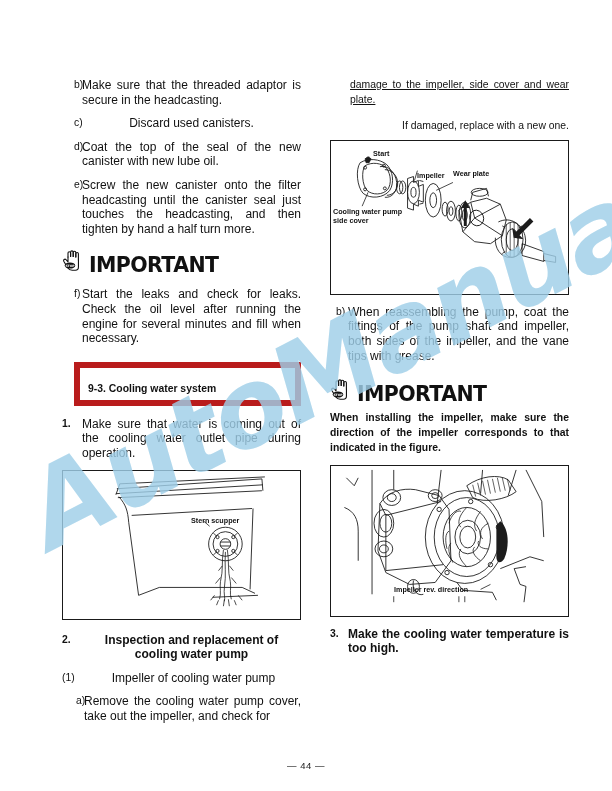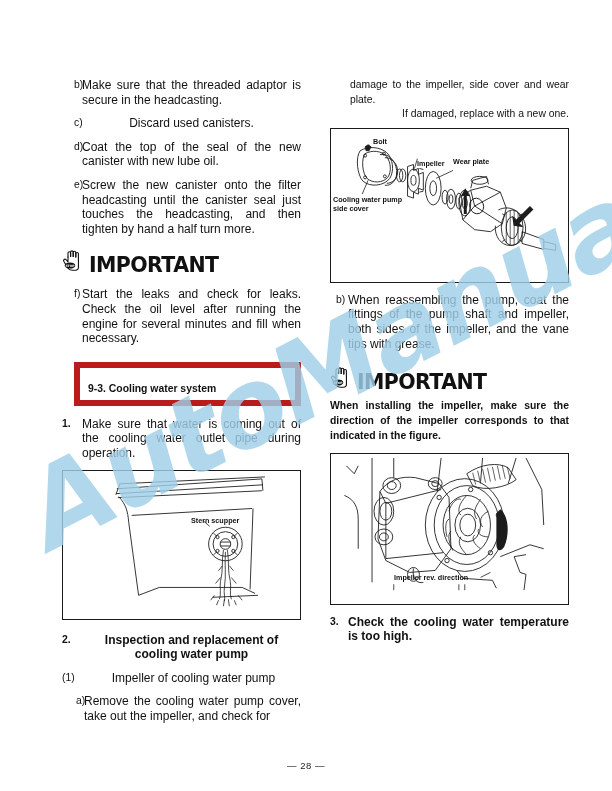--- a/index.html
+++ b/index.html
@@ -275,21 +275,21 @@
 
     <div class="row" style="margin-top:9px;">
       <div class="mark m-alpha2">a)</div>
       <div class="body">Remove the cooling water pump cover, take out the impeller, and check for</div>
     </div>
 
   </div>
 
   <div class="col" id="col-right">
 
-    <p class="para" style="margin-left:20px; margin-bottom:0;">damage to the impeller, side cover and wear plate.</p>
+    <p class="para" style="margin-left:20px; margin-bottom:12px;text-decoration:underline;">damage to the impeller, side cover and wear plate.</p>
     <p class="para nojust" style="margin-left:20px; margin-bottom:6px;">If damaged, replace with a new one.</p>
 
     <div class="figure" style="height:155px; margin-top:4px;">
       <svg viewBox="0 0 237 155" xmlns="http://www.w3.org/2000/svg">
         <g fill="none" stroke="#1c1c1c" stroke-width="0.9" stroke-linejoin="round">
 
           <path d="M28 22 C36 17 48 18 55 24 C61 30 63 42 58 50 C52 58 38 59 31 53 C25 47 23 29 28 22 Z"></path>
           <path d="M33 25 C40 21 50 22 55 28 C59 34 60 43 56 49 C51 55 40 55 35 50 C30 45 29 30 33 25 Z"></path>
           <circle cx="33" cy="27" r="1.5"></circle>
           <circle cx="52" cy="25" r="1.5"></circle>
@@ -344,21 +344,21 @@
           <path d="M30 66 L36 52"></path>
           <path d="M86 30 L83 40"></path>
           <path d="M122 42 L105 50"></path>
         </g>
 
         <g fill="#1c1c1c">
           <path d="M133 48 l0 18 l-3 0 l4.5 8 l4.5 -8 l-3 0 l0 -18 Z" transform="translate(0,-6) scale(1,-1) translate(0,-140)"></path>
           <path d="M208 56 l-14 14 l-4 -4 l1.5 10 l10 1.5 l-4 -4 l14 -14 Z" transform="translate(-8,22)"></path>
         </g>
       </svg>
-      <div class="fig-label" style="left:42px; top:8px;">Bolt</div>
+      <div class="fig-label" style="left:42px; top:8px;">Start</div>
       <div class="fig-label" style="left:86px; top:30px;">Impeller</div>
       <div class="fig-label" style="left:122px; top:28px;">Wear plate</div>
       <div class="fig-label w2" style="left:2px; top:66px;">Cooling water pump  side cover</div>
     </div>
 
     <div class="row" style="margin-top:4px;">
       <div class="mark m-alpha" style="padding-left:6px; width:18px;">b)</div>
       <div class="body">When reassembling the pump, coat the fittings of the pump shaft and impeller, both sides of the impeller, and the vane tips with grease.</div>
     </div>
 
@@ -450,24 +450,24 @@
           <path d="M150 125 L160 120"></path>
           <path d="M62 138 L62 132"></path>
           <path d="M128 138 L128 132 M134 138 L134 132"></path>
         </g>
       </svg>
       <div class="fig-label" style="left:63px; top:119px;">Impeller rev. direction</div>
     </div>
 
     <div class="row" style="margin-top:9px;">
       <div class="mark m-num" style="width:18px;">3.</div>
-      <div class="body bold">Check the cooling water temperature is too high.</div>
+      <div class="body bold">Make the cooling water temperature is too high.</div>
     </div>
 
 
   </div>
 
-  <div id="pagenum">— 28 —</div>
+  <div id="pagenum">— 44 —</div>
 </div>
 
 <div id="watermark">
   <div class="wm-text">AutoManual</div>
 </div>
 
 </body></html>

